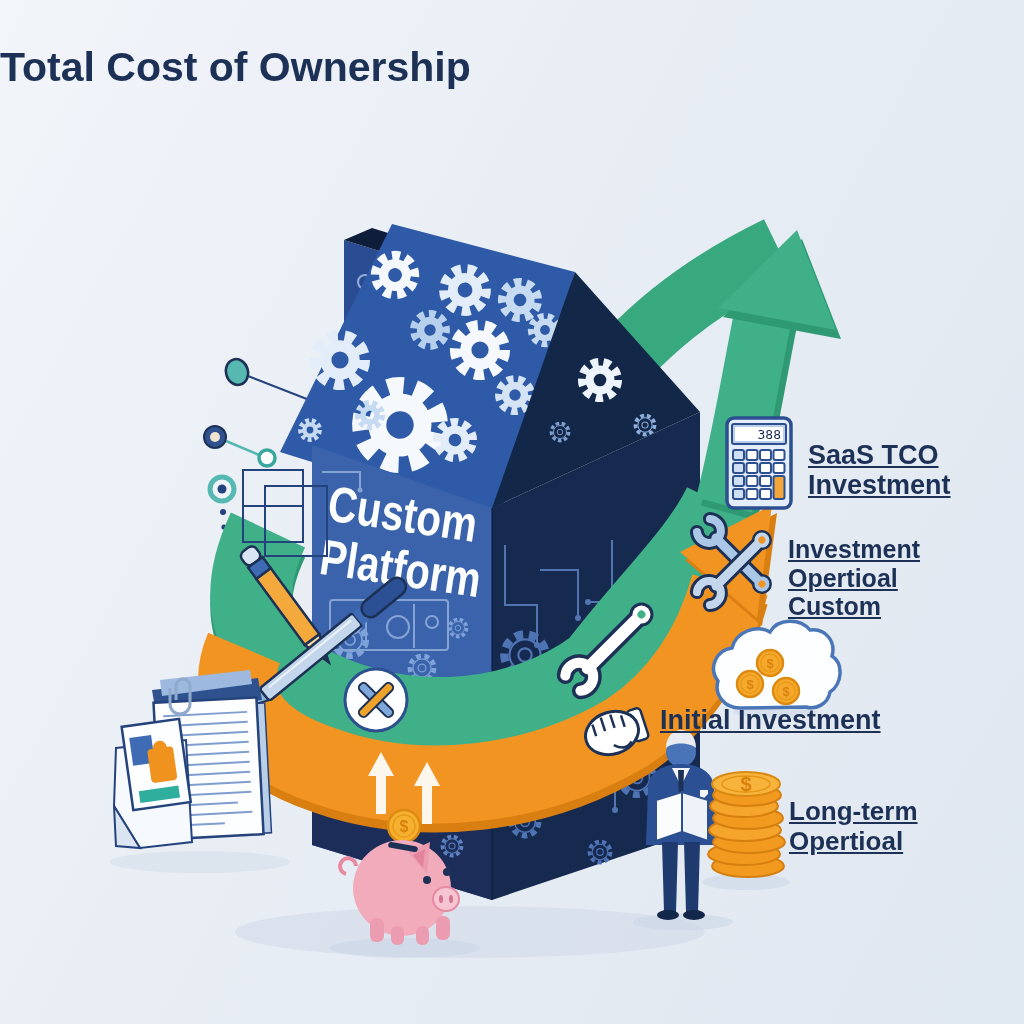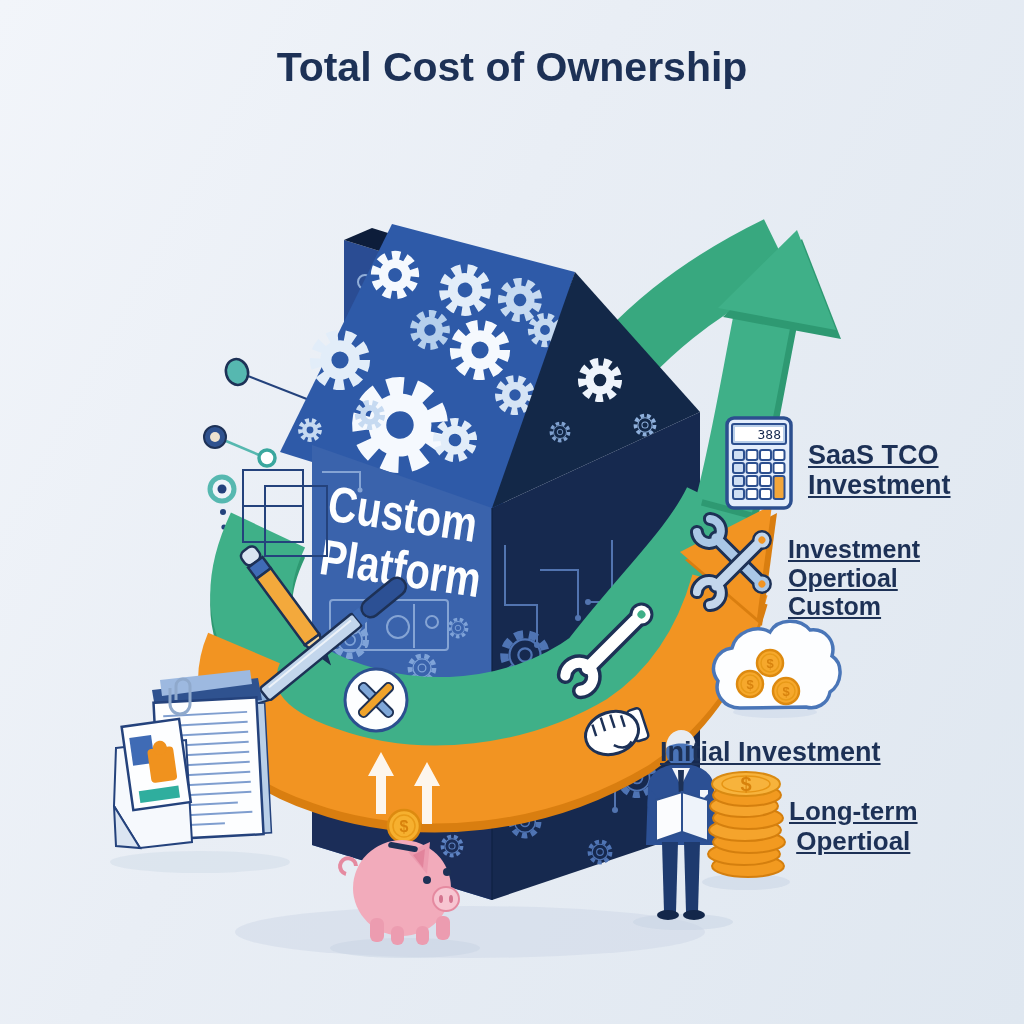--- a/index.html
+++ b/index.html
@@ -1,26 +1,26 @@
 <!DOCTYPE html>
 <html><head>
 <meta charset="utf-8">
 <style>
   html,body{margin:0;padding:0;}
   .stage{position:relative;width:1024px;height:1024px;overflow:hidden;
     background:linear-gradient(118deg,#f2f5fa 0%,#e9eef5 40%,#dfe7f0 100%);
     font-family:"Liberation Sans",sans-serif;}
   .stage svg{position:absolute;left:0;top:0;}
-  .title{position:absolute;left:0;top:44px;width:100%;text-align:center;
+  .title{position:absolute;left:0;top:44px;width:100%;text-align:left;
     font-size:41px;font-weight:bold;color:#1d3156;line-height:1.16;letter-spacing:0;}
   .label{position:absolute;font-weight:bold;color:#1d3156;text-decoration:underline;}
   .l1{left:808px;top:440px;font-size:27px;line-height:1.12;}
   .l2{left:788px;top:535px;font-size:25px;line-height:1.14;}
-  .l3{left:660px;top:706px;font-size:27px;line-height:1.1;white-space:nowrap;margin-top:32px;}
-  .l4{left:789px;top:796px;font-size:26px;line-height:1.16;text-align:center;}
+  .l3{left:660px;top:706px;font-size:27px;line-height:1.1;white-space:nowrap;}
+  .l4{left:789px;top:796px;font-size:26px;line-height:1.16;}
 </style>
 </head>
 <body>
 
 <div class="stage">
 
 <svg width="1024" height="1024" viewBox="0 0 1024 1024">
   <defs>
     <symbol id="gearf" viewBox="-40 -40 80 80">
       <circle r="28" fill="none" stroke="currentColor" stroke-width="14" stroke-dasharray="7 5" pathLength="108"></circle>

